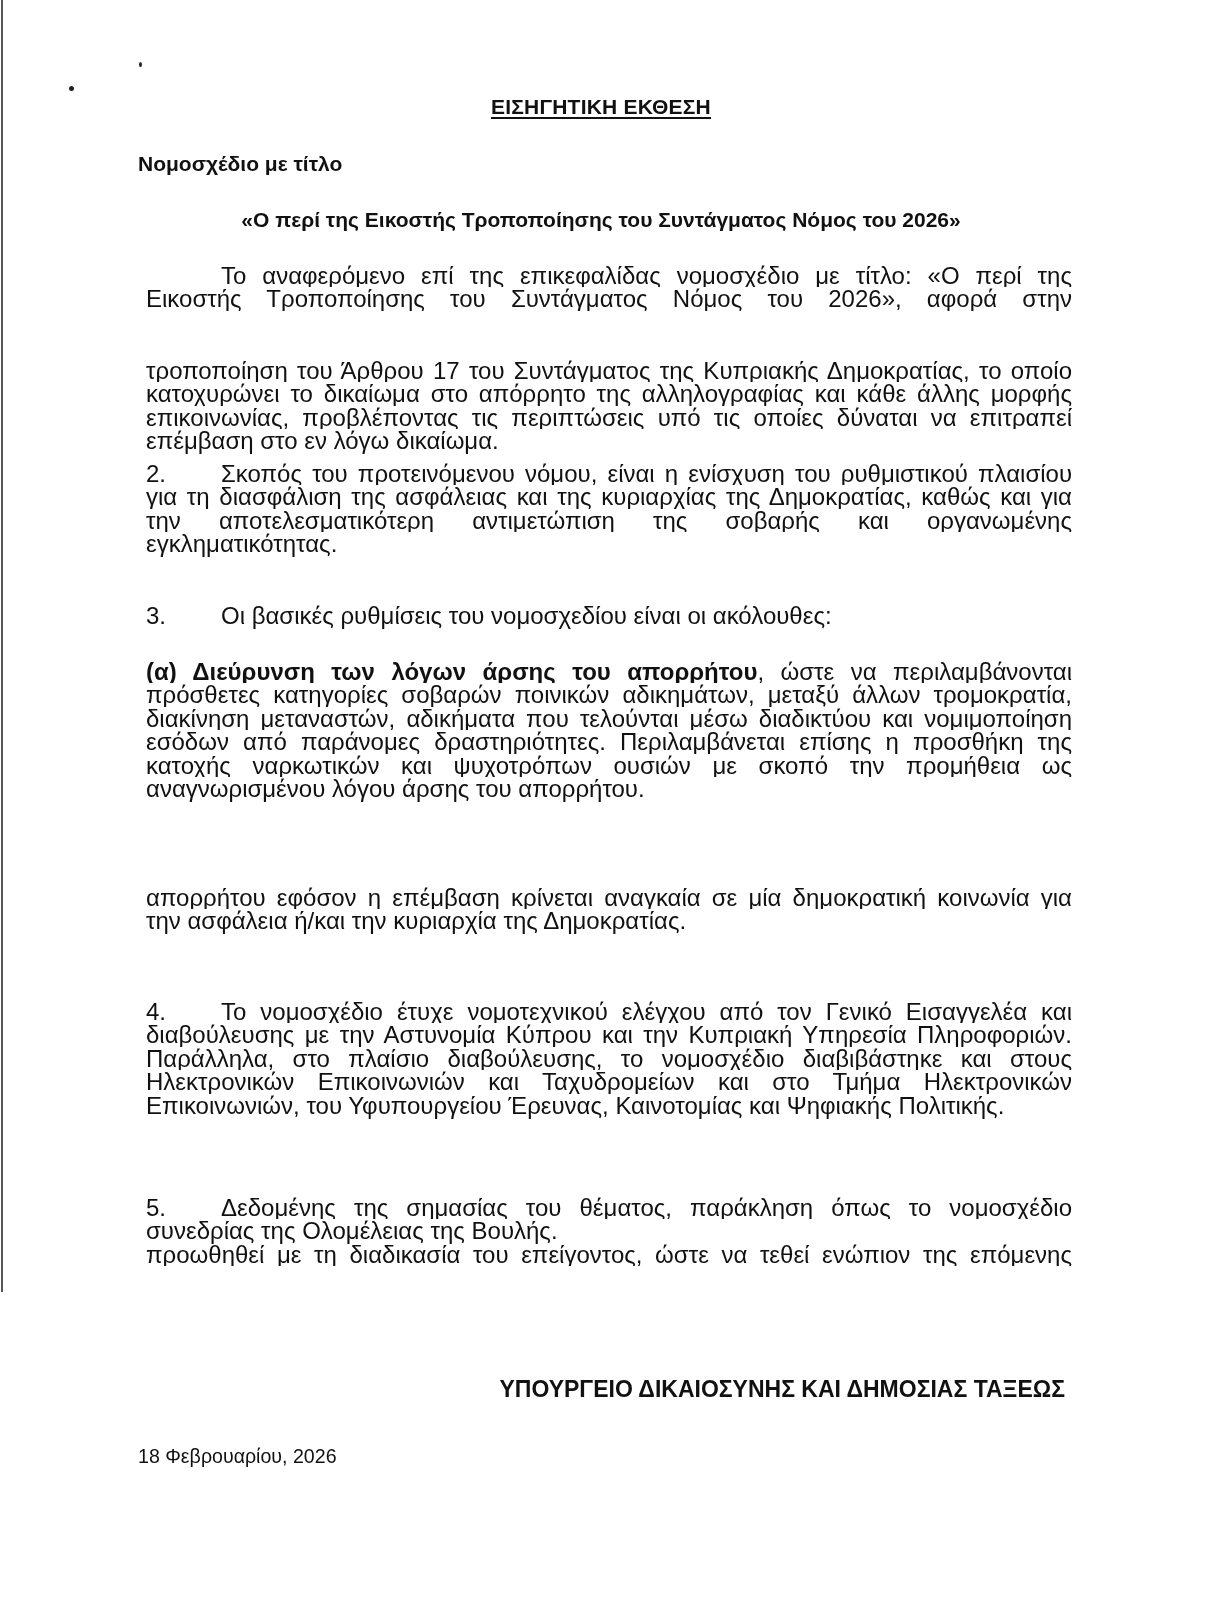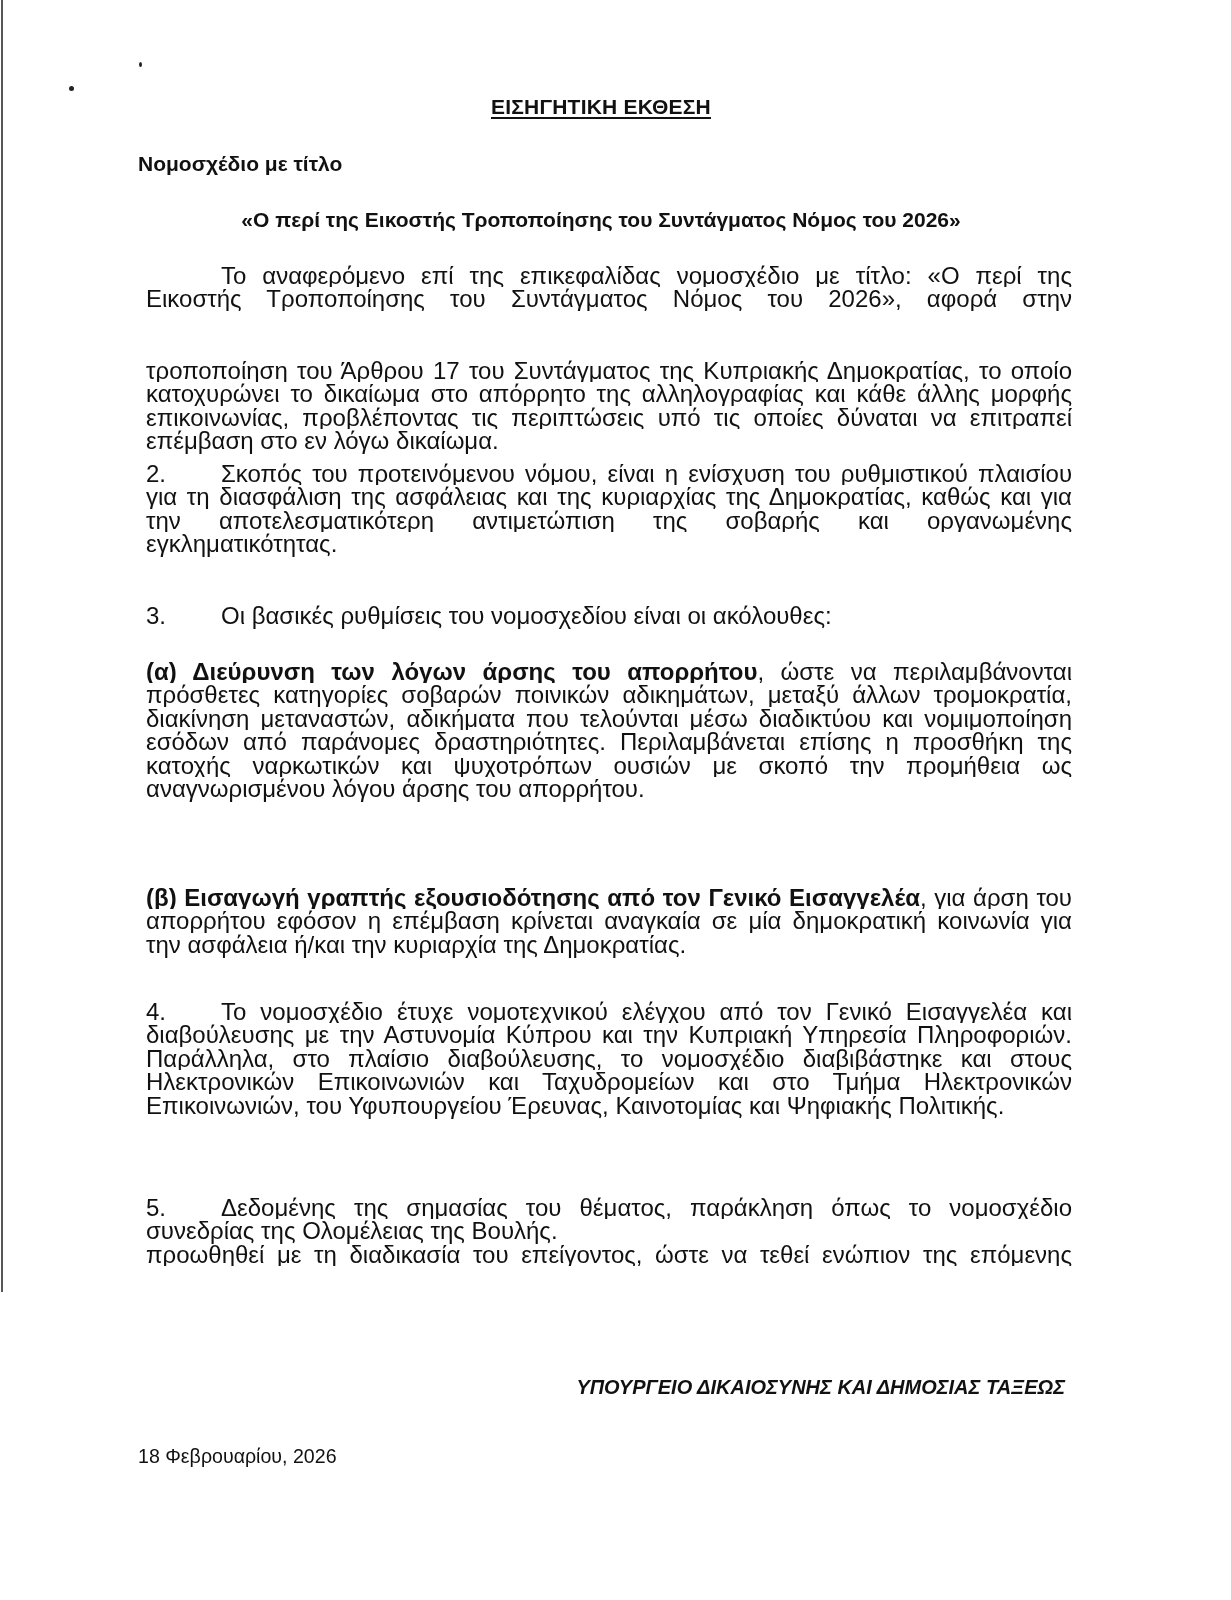--- a/index.html
+++ b/index.html
@@ -102,22 +102,21 @@
   .pb { top: 886px; }
   .p4 { top: 1000px; }
   .p5 { top: 1196px; }
   b { font-weight: bold; }
 
   .ministry {
     position: absolute;
     top: 1376px;
     right: 166px;
     font-weight: bold;
-    font-size: 20px;
-    font-style: italic;
+    font-size: 23px;
   }
   .date {
     position: absolute;
     top: 1445px;
     left: 138px;
     font-size: 19.6px;
   }
 </style>
 </head>
 <body>
@@ -159,21 +158,20 @@
   <div class="para pa">
     <span class="line" style="white-space: normal; height: 23.4px; overflow: hidden;"><b>(α) Διεύρυνση των λόγων άρσης του απορρήτου</b><span>, ώστε να περιλαμβάνονται</span></span>
     <span class="line" style="white-space: normal; height: 23.4px; overflow: hidden;">πρόσθετες κατηγορίες σοβαρών ποινικών αδικημάτων, μεταξύ άλλων τρομοκρατία,</span>
     <span class="line" style="white-space: normal; height: 23.4px; overflow: hidden;">διακίνηση μεταναστών, αδικήματα που τελούνται μέσω διαδικτύου και νομιμοποίηση</span>
     <span class="line" style="white-space: normal; height: 23.4px; overflow: hidden;">εσόδων από παράνομες δραστηριότητες. Περιλαμβάνεται επίσης η προσθήκη της</span>
     <span class="line" style="white-space: normal; height: 23.4px; overflow: hidden;">κατοχής ναρκωτικών και ψυχοτρόπων ουσιών με σκοπό την προμήθεια ως</span>
     <span class="line last">αναγνωρισμένου λόγου άρσης του απορρήτου.</span>
   </div>
 
   <div class="para pb">
-    <span class="line" style="white-space: normal; height: 23.4px; overflow: hidden;"><b>(β) Εισαγωγή γραπτής εξουσιοδότησης από τον Γενικό Εισαγγελέα</b><span>, για άρση του</span></span>
     <span class="line" style="white-space: normal; height: 23.4px; overflow: hidden;">απορρήτου εφόσον η επέμβαση κρίνεται αναγκαία σε μία δημοκρατική κοινωνία για</span>
     <span class="line last">την ασφάλεια ή/και την κυριαρχία της Δημοκρατίας.</span>
   </div>
 
   <div class="para p4">
     <span class="line" style="white-space: normal; height: 23.4px; overflow: hidden;"><span class="num">4.</span><span>Το νομοσχέδιο έτυχε νομοτεχνικού ελέγχου από τον Γενικό Εισαγγελέα και</span></span>
     <span class="line" style="white-space: normal; height: 23.4px; overflow: hidden;">διαβούλευσης με την Αστυνομία Κύπρου και την Κυπριακή Υπηρεσία Πληροφοριών.</span>
     <span class="line" style="white-space: normal; height: 23.4px; overflow: hidden;">Παράλληλα, στο πλαίσιο διαβούλευσης, το νομοσχέδιο διαβιβάστηκε και στους</span>
     <span class="line" style="white-space: normal; height: 23.4px; overflow: hidden;">Ηλεκτρονικών Επικοινωνιών και Ταχυδρομείων και στο Τμήμα Ηλεκτρονικών</span>
     <span class="line last">Επικοινωνιών, του Υφυπουργείου Έρευνας, Καινοτομίας και Ψηφιακής Πολιτικής.</span>

